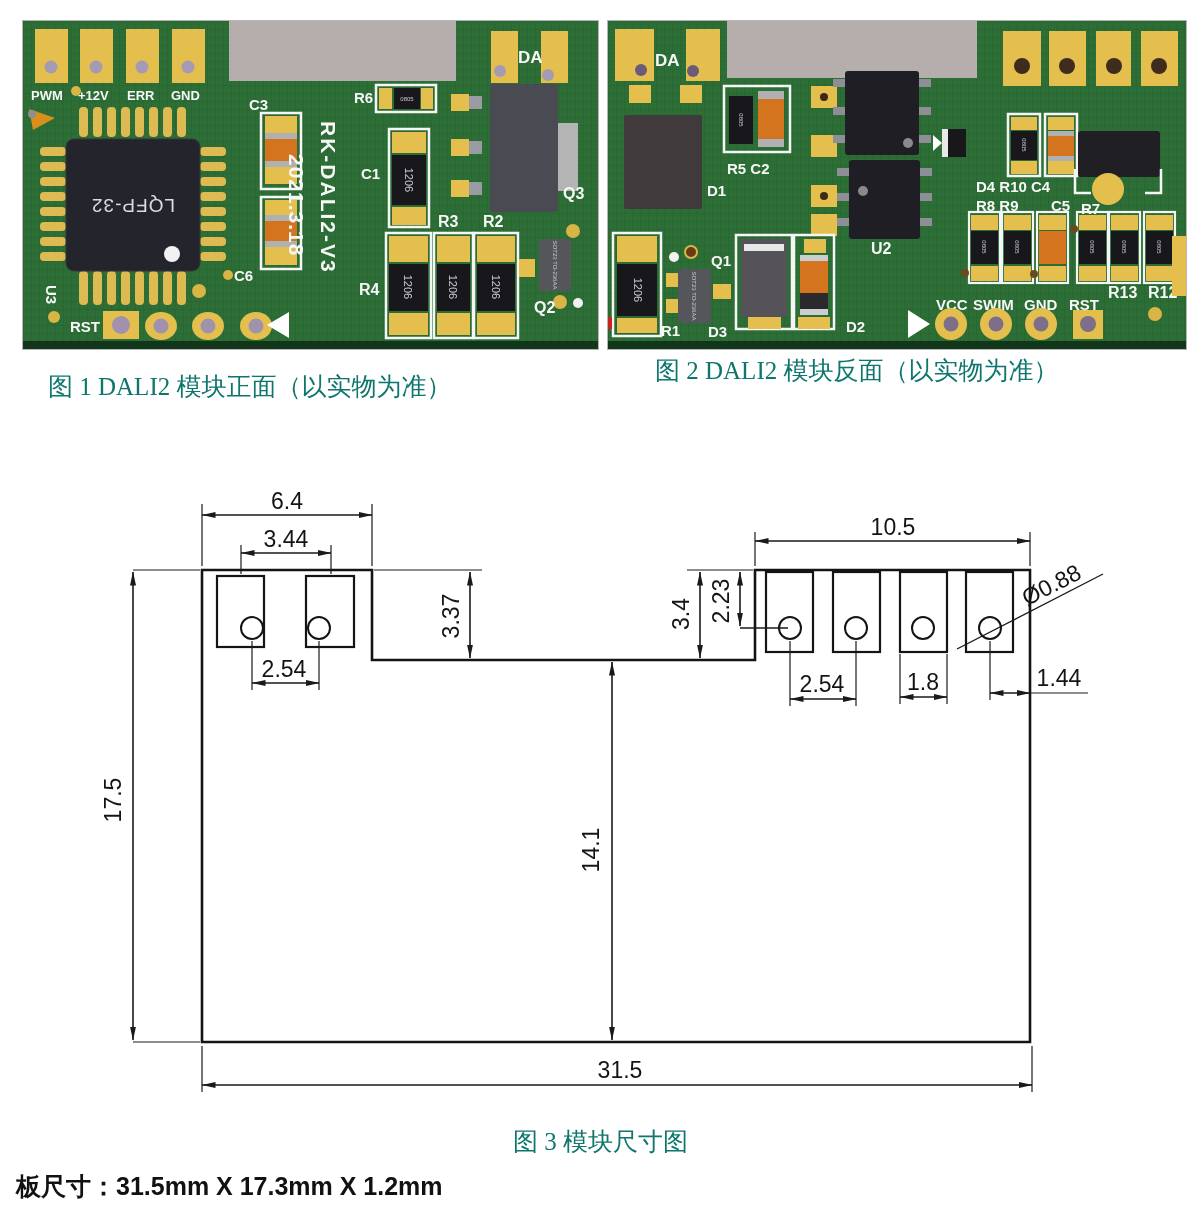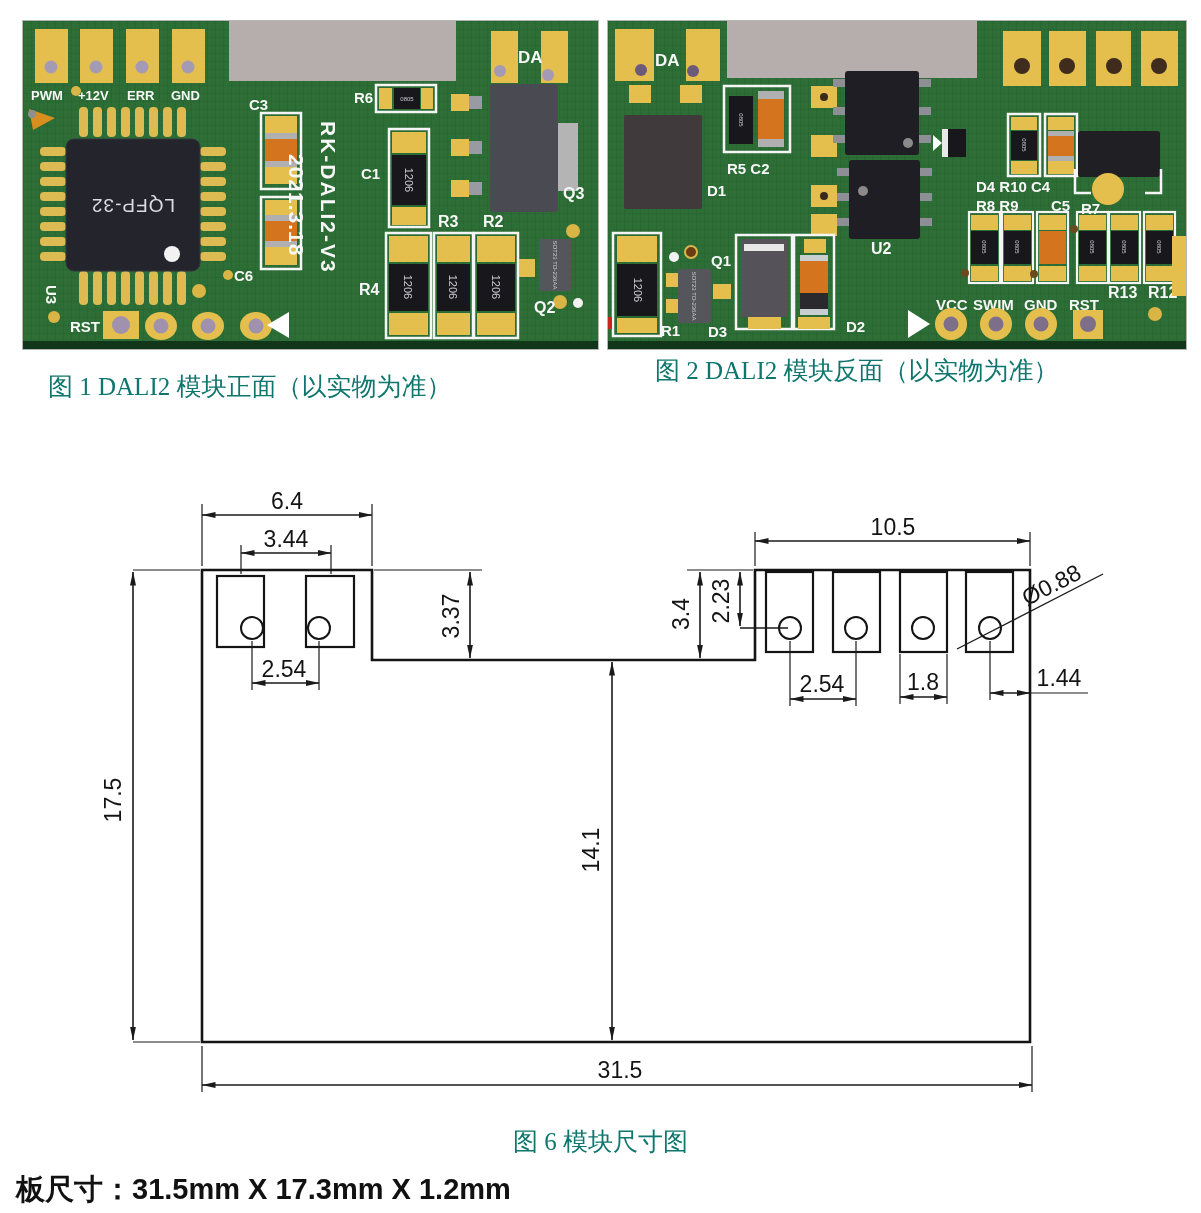--- a/index.html
+++ b/index.html
@@ -1,19 +1,19 @@
 <!DOCTYPE html>
 <html><head>
 <meta charset="utf-8">
 <style>
   html,body{margin:0;padding:0;background:#ffffff;}
   body{width:1201px;height:1213px;position:relative;font-family:"Liberation Sans",sans-serif;}
   .abs{position:absolute;}
   .caption{font-family:"Liberation Serif",serif;font-size:25px;color:#0f766e;white-space:nowrap;}
-  .boardsize{font-family:"Liberation Sans",sans-serif;font-size:29px;font-weight:bold;color:#111;white-space:nowrap;}
+  .boardsize{font-family:"Liberation Sans",sans-serif;font-size:25px;font-weight:bold;color:#111;white-space:nowrap;}
   
   .outline{stroke:#141414;stroke-width:2.6;fill:none;}
   .padr{stroke:#141414;stroke-width:2.2;fill:#fff;}
   .hole{stroke:#141414;stroke-width:2;fill:#fff;}
   .dim{stroke:#1a1a1a;stroke-width:1.6;marker-start:url(#ar);marker-end:url(#ar);}
   .ext{stroke:#1a1a1a;stroke-width:1.2;}
   .ldr{stroke:#1a1a1a;stroke-width:1.4;}
   .dtx{font:23px "Liberation Sans",sans-serif;fill:#141414;}
   
   .silk{font-family:"Liberation Sans",sans-serif;fill:#f7f7f7;font-weight:600;}
@@ -492,14 +492,14 @@
 
   <line class="ext" x1="990" y1="641" x2="990" y2="700"></line>
   <line class="dim" x1="990" y1="693" x2="1030" y2="693"></line>
   <line class="ext" x1="1030" y1="693" x2="1088" y2="693"></line>
   <text class="dtx" x="1059" y="686" text-anchor="middle">1.44</text>
 
   <line class="ldr" x1="957" y1="649" x2="1103" y2="574"></line>
   <text class="dtx" transform="rotate(-27 1055 592)" x="1055" y="592" text-anchor="middle">Ø0.88</text>
 </svg>
 
-<div class="abs caption" style="left:513px;top:1125px;">图 6 模块尺寸图</div>
+<div class="abs caption" style="left:513px;top:1125px;">图 3 模块尺寸图</div>
 <div class="abs boardsize" style="left:16px;top:1170px;">板尺寸：31.5mm X 17.3mm X 1.2mm</div>
 
 </body></html>

